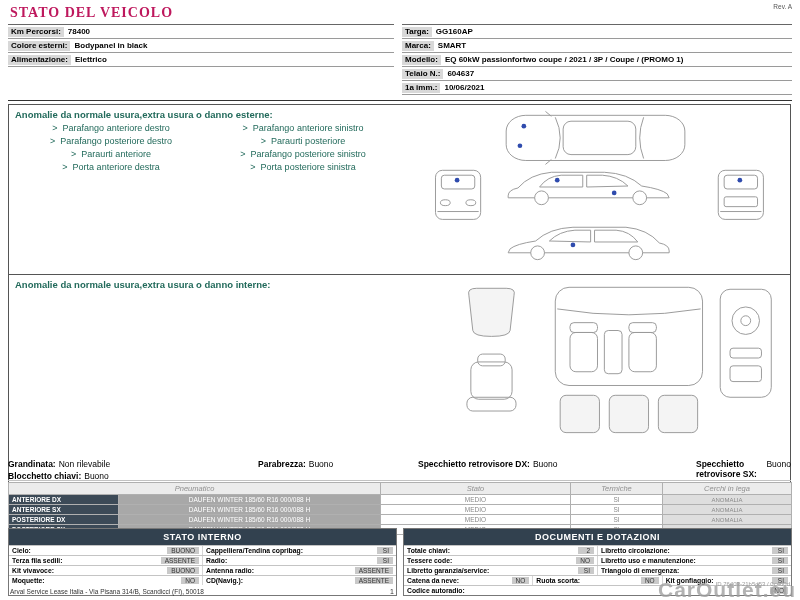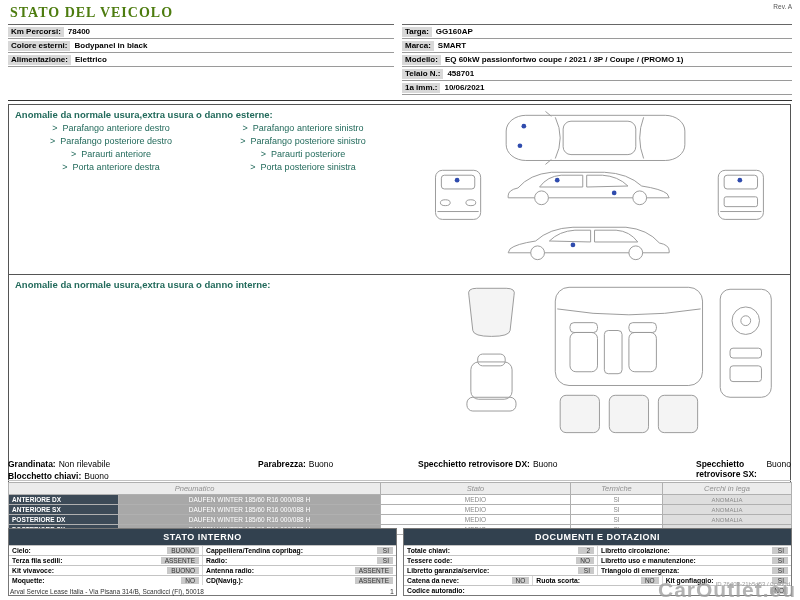--- a/index.html
+++ b/index.html
@@ -6,21 +6,21 @@
   html,body { background:#e8e8e8; }
   .page {
     position:relative; width:800px; height:600px; margin:0 auto;
     background:#fff; font-family:"Liberation Sans", sans-serif; color:#000;
     overflow:hidden;
   }
   
   .doc-title {
     position:absolute; left:10px; top:5px;
     font-family:"Liberation Serif", serif; font-weight:bold;
-    font-size:14px; letter-spacing:1px; color:#4d7c0f;
+    font-size:14px; letter-spacing:1px; color:#be185d;
   }
   .rev { position:absolute; right:8px; top:3px; font-size:6.5px; color:#555; }
   .fields { position:absolute; top:24px; border-top:1px solid #666; }
   .fields-left  { left:8px;   width:386px; }
   .fields-right { left:402px; width:390px; }
   .frow {
     display:flex; gap:4px; align-items:flex-end;
     border-bottom:1px solid #9a9a9a; padding:1.5px 0;
     font-size:8px; font-weight:bold; line-height:1.25;
   }
@@ -117,43 +117,43 @@
     <div class="frow">
       <span class="flbl">Marca:</span>
       <span class="fval">SMART</span>
     </div>
     <div class="frow">
       <span class="flbl">Modello:</span>
       <span class="fval">EQ 60kW passionfortwo coupe / 2021 / 3P / Coupe / (PROMO 1)</span>
     </div>
     <div class="frow">
       <span class="flbl">Telaio N.:</span>
-      <span class="fval">458701</span>
+      <span class="fval">604637</span>
     </div>
     <div class="frow">
       <span class="flbl">1a imm.:</span>
       <span class="fval">10/06/2021</span>
     </div>
   </div>
 
   <div class="hr-main"></div>
 
   <div class="box box1">
     <div class="box-title">Anomalie da normale usura,extra usura o danno esterne:</div>
     <div class="anomaly-cols">
       <div class="acol">
         <div class="aitem"><span class="bullet">&gt;</span><span>Parafango anteriore destro</span></div>
         <div class="aitem"><span class="bullet">&gt;</span><span>Parafango posteriore destro</span></div>
         <div class="aitem"><span class="bullet">&gt;</span><span>Paraurti anteriore</span></div>
         <div class="aitem"><span class="bullet">&gt;</span><span>Porta anteriore destra</span></div>
       </div>
       <div class="acol">
         <div class="aitem"><span class="bullet">&gt;</span><span>Parafango anteriore sinistro</span></div>
+        <div class="aitem"><span class="bullet">&gt;</span><span>Paraurti posteriore</span></div>
         <div class="aitem"><span class="bullet">&gt;</span><span>Parafango posteriore sinistro</span></div>
-        <div class="aitem"><span class="bullet">&gt;</span><span>Paraurti posteriore</span></div>
         <div class="aitem"><span class="bullet">&gt;</span><span>Porta posteriore sinistra</span></div>
       </div>
     </div>
 
     <svg class="diagram" width="378" height="156" viewBox="0 0 385 158">
 
       <g stroke="#9a9a9a" fill="none" stroke-width="1">
         <rect x="100" y="6" width="182" height="46" rx="20" ry="16"></rect>
         <path d="M150 8 Q160 29 150 50"></path>
         <path d="M240 8 Q232 29 240 50"></path>

